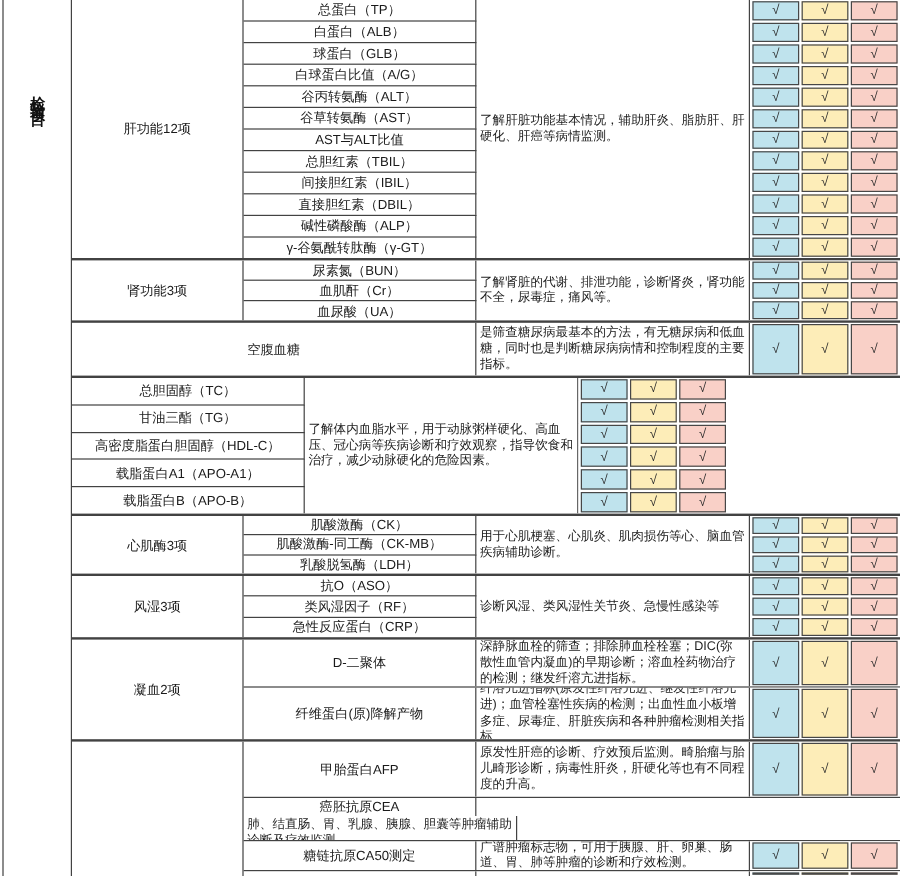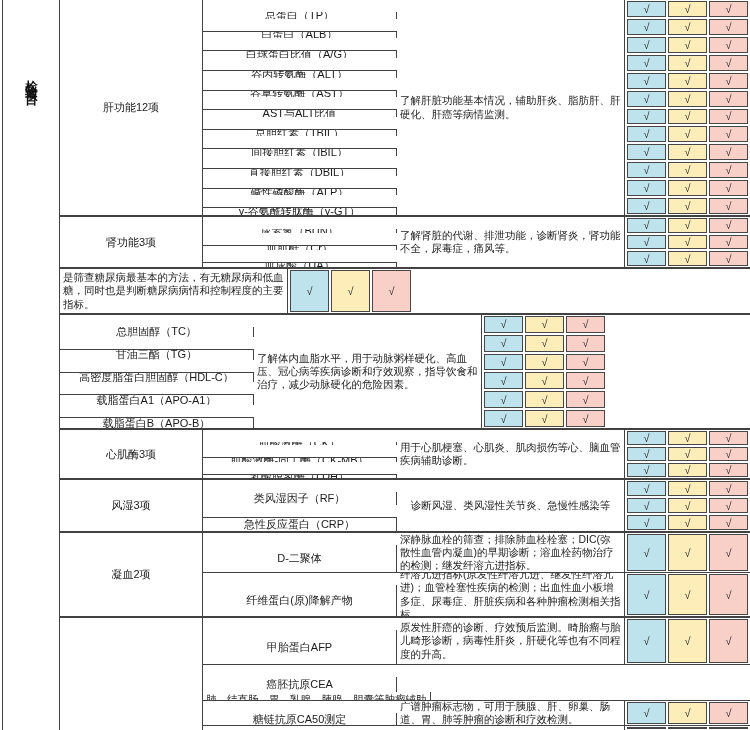--- a/index.html
+++ b/index.html
@@ -16,35 +16,35 @@
     display:flex; justify-content:center; align-items:flex-start;
     padding-top:70px; background:#fff;
   }
   .vlabel {
     writing-mode:vertical-lr; text-orientation:upright;
     font-weight:bold; font-size:12.5px; letter-spacing:5px; color:#111;
   }
   .sections { flex:1; display:flex; flex-direction:column; }
   .sec { display:flex; border-top:2px solid #424242; overflow:hidden; flex:none; }
   .sec.first { border-top:0; }
-  .cell { overflow:hidden;justify-content:center; }
+  .cell { overflow:hidden; }
   .cat {
     width:143px; flex:none; border-right:1px solid #424242;
     display:flex; align-items:center; justify-content:center;
     font-size:11px; text-align:center;
   }
   .merged {
     width:337px; flex:none; border-right:1px solid #424242;
     display:flex; align-items:center; justify-content:center; font-size:11px;
   }
   .items-col { width:194px; flex:none; display:flex; flex-direction:column; }
   .item {
     border-right:1px solid #424242;
     display:flex; align-items:center; justify-content:center;
-    font-size:11px; text-align:center; white-space:nowrap;margin-top:12px;
+    font-size:11px; text-align:center; white-space:nowrap;
   }
   .item.grow { flex:1; }
   .items-col .item + .item { border-top:1px solid #424242; }
   .desc {
     width:228px; flex:none; border-right:1px solid #424242;
     display:flex; align-items:center;
   }
   .desc-text { padding:1px 3px; font-size:10.5px; line-height:1.24; color:#1c1c1c; }
   .checks-col { width:125px; flex:none; display:flex; flex-direction:column; }
   .check-row { flex:1; display:flex; gap:2px; padding:1px 2px; background:#fff; }
@@ -65,20 +65,21 @@
 <div class="wrap">
   <div class="left-col">
     <div class="vlabel">检验项目</div>
   </div>
   <div class="sections">
       <div class="sec first" style="height: 215px;">
         <div class="cell cat">肝功能12项</div>
         <div class="items-col">
           <div class="cell item grow">总蛋白（TP）</div>
           <div class="cell item grow">白蛋白（ALB）</div>
+          <div class="cell item grow">球蛋白（GLB）</div>
           <div class="cell item grow">白球蛋白比值（A/G）</div>
           <div class="cell item grow">谷丙转氨酶（ALT）</div>
           <div class="cell item grow">谷草转氨酶（AST）</div>
           <div class="cell item grow">AST与ALT比值</div>
           <div class="cell item grow">总胆红素（TBIL）</div>
           <div class="cell item grow">间接胆红素（IBIL）</div>
           <div class="cell item grow">直接胆红素（DBIL）</div>
           <div class="cell item grow">碱性磷酸酶（ALP）</div>
           <div class="cell item grow">γ-谷氨酰转肽酶（γ-GT）</div>
         </div>
@@ -260,20 +261,21 @@
             <div class="cbox" style="background: rgb(253, 237, 184);">
               <span class="cmark">√</span>
             </div>
             <div class="cbox" style="background: rgb(249, 208, 199);">
               <span class="cmark">√</span>
             </div>
           </div>
         </div>
       </div>
       <div class="sec" style="height: 46px;">
+        <div class="cell merged">空腹血糖</div>
         <div class="cell desc">
           <div class="desc-text">是筛查糖尿病最基本的方法，有无糖尿病和低血糖，同时也是判断糖尿病病情和控制程度的主要指标。</div>
         </div>
         <div class="checks-col">
           <div class="check-row" style="flex: 1 1 0%;">
             <div class="cbox" style="background: rgb(191, 227, 237);">
               <span class="cmark">√</span>
             </div>
             <div class="cbox" style="background: rgb(253, 237, 184);">
               <span class="cmark">√</span>
@@ -406,20 +408,21 @@
             </div>
             <div class="cbox" style="background: rgb(249, 208, 199);">
               <span class="cmark">√</span>
             </div>
           </div>
         </div>
       </div>
       <div class="sec" style="height: 53px;">
         <div class="cell cat">风湿3项</div>
         <div class="items-col">
+          <div class="cell item grow">抗O（ASO）</div>
           <div class="cell item grow">类风湿因子（RF）</div>
           <div class="cell item grow">急性反应蛋白（CRP）</div>
         </div>
         <div class="cell desc">
           <div class="desc-text">诊断风湿、类风湿性关节炎、急慢性感染等</div>
         </div>
         <div class="checks-col">
           <div class="check-row">
             <div class="cbox" style="background: rgb(191, 227, 237);">
               <span class="cmark">√</span>

